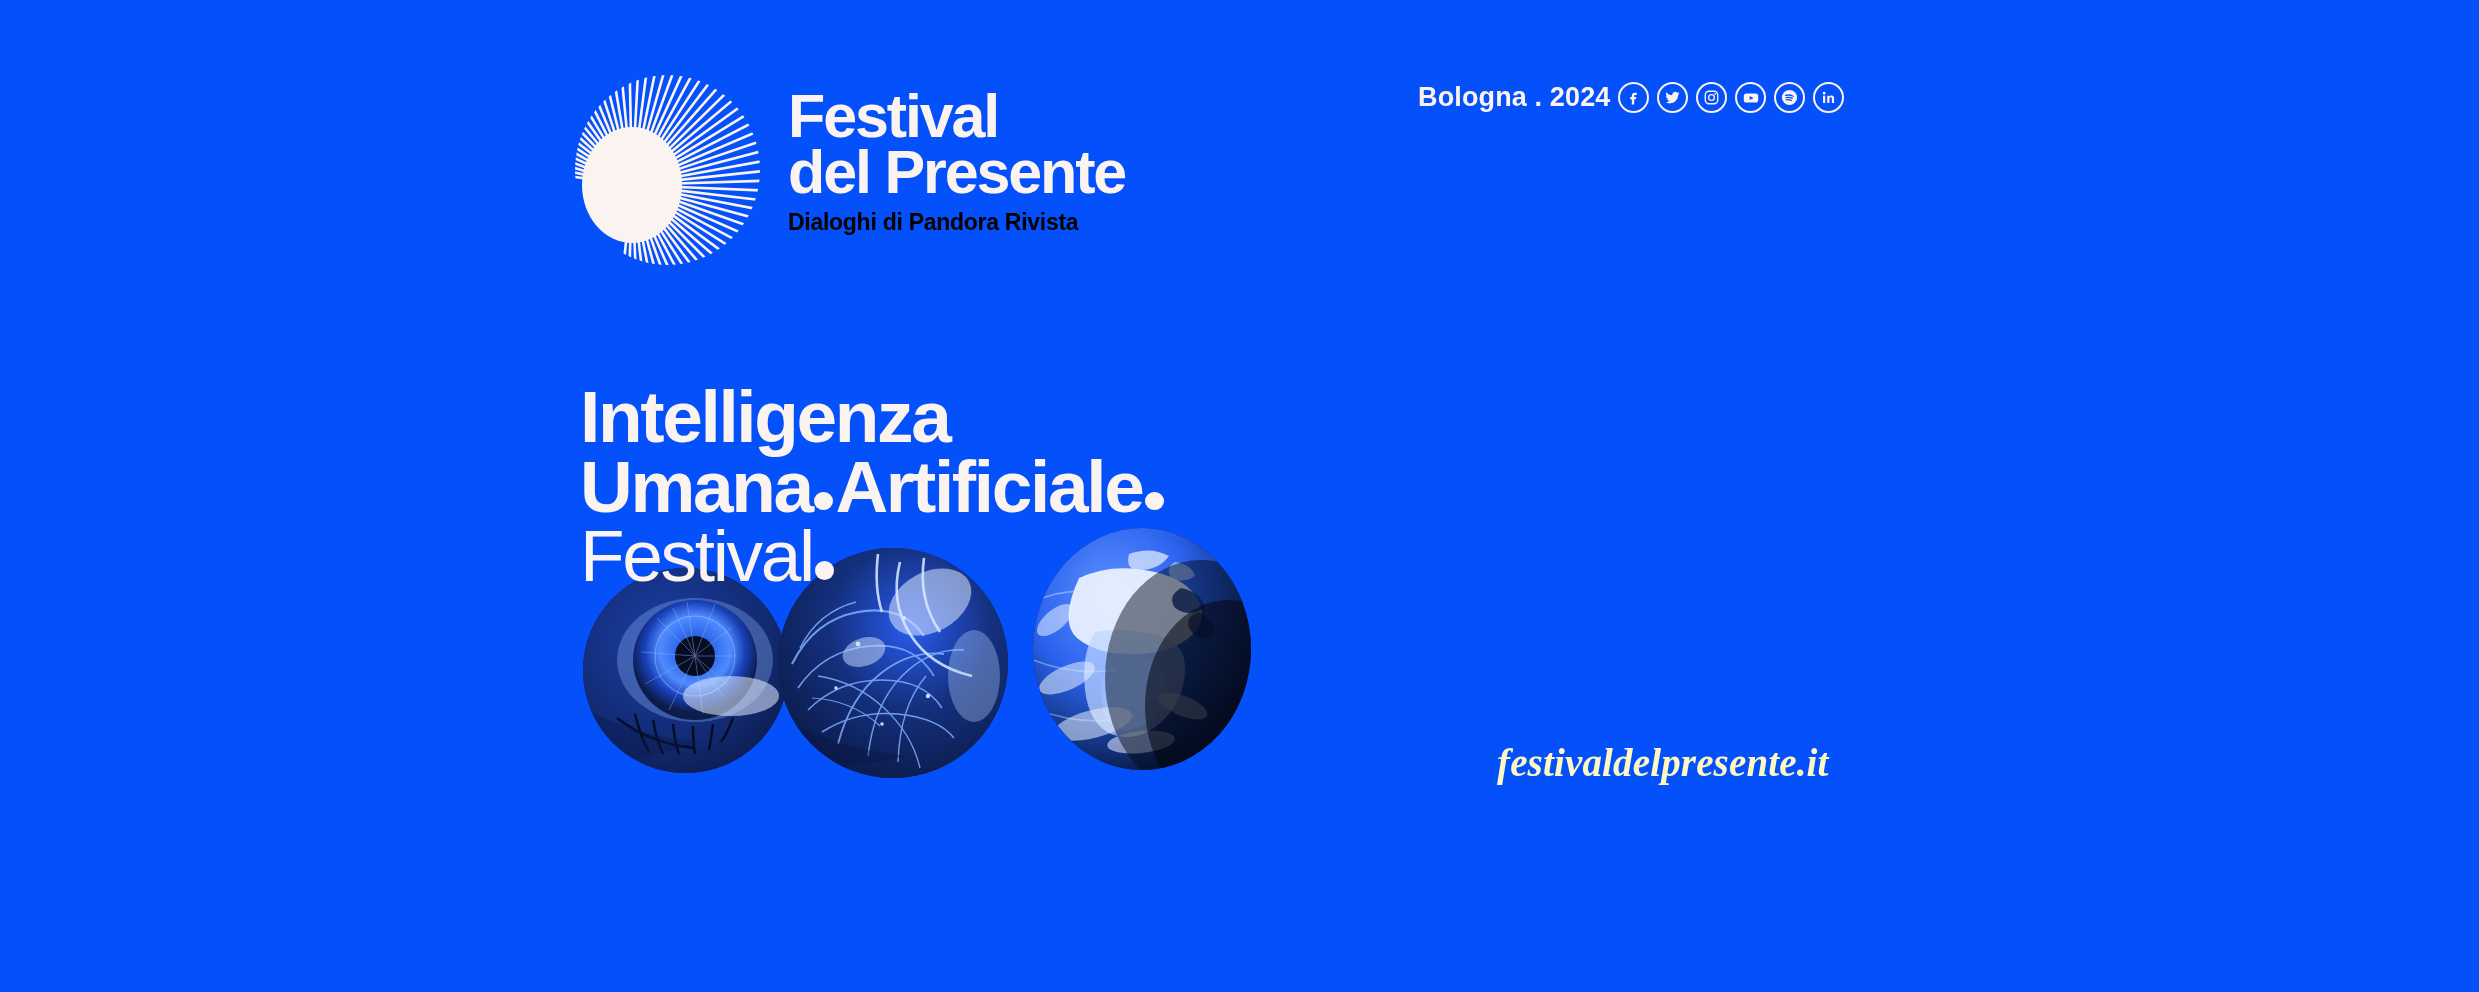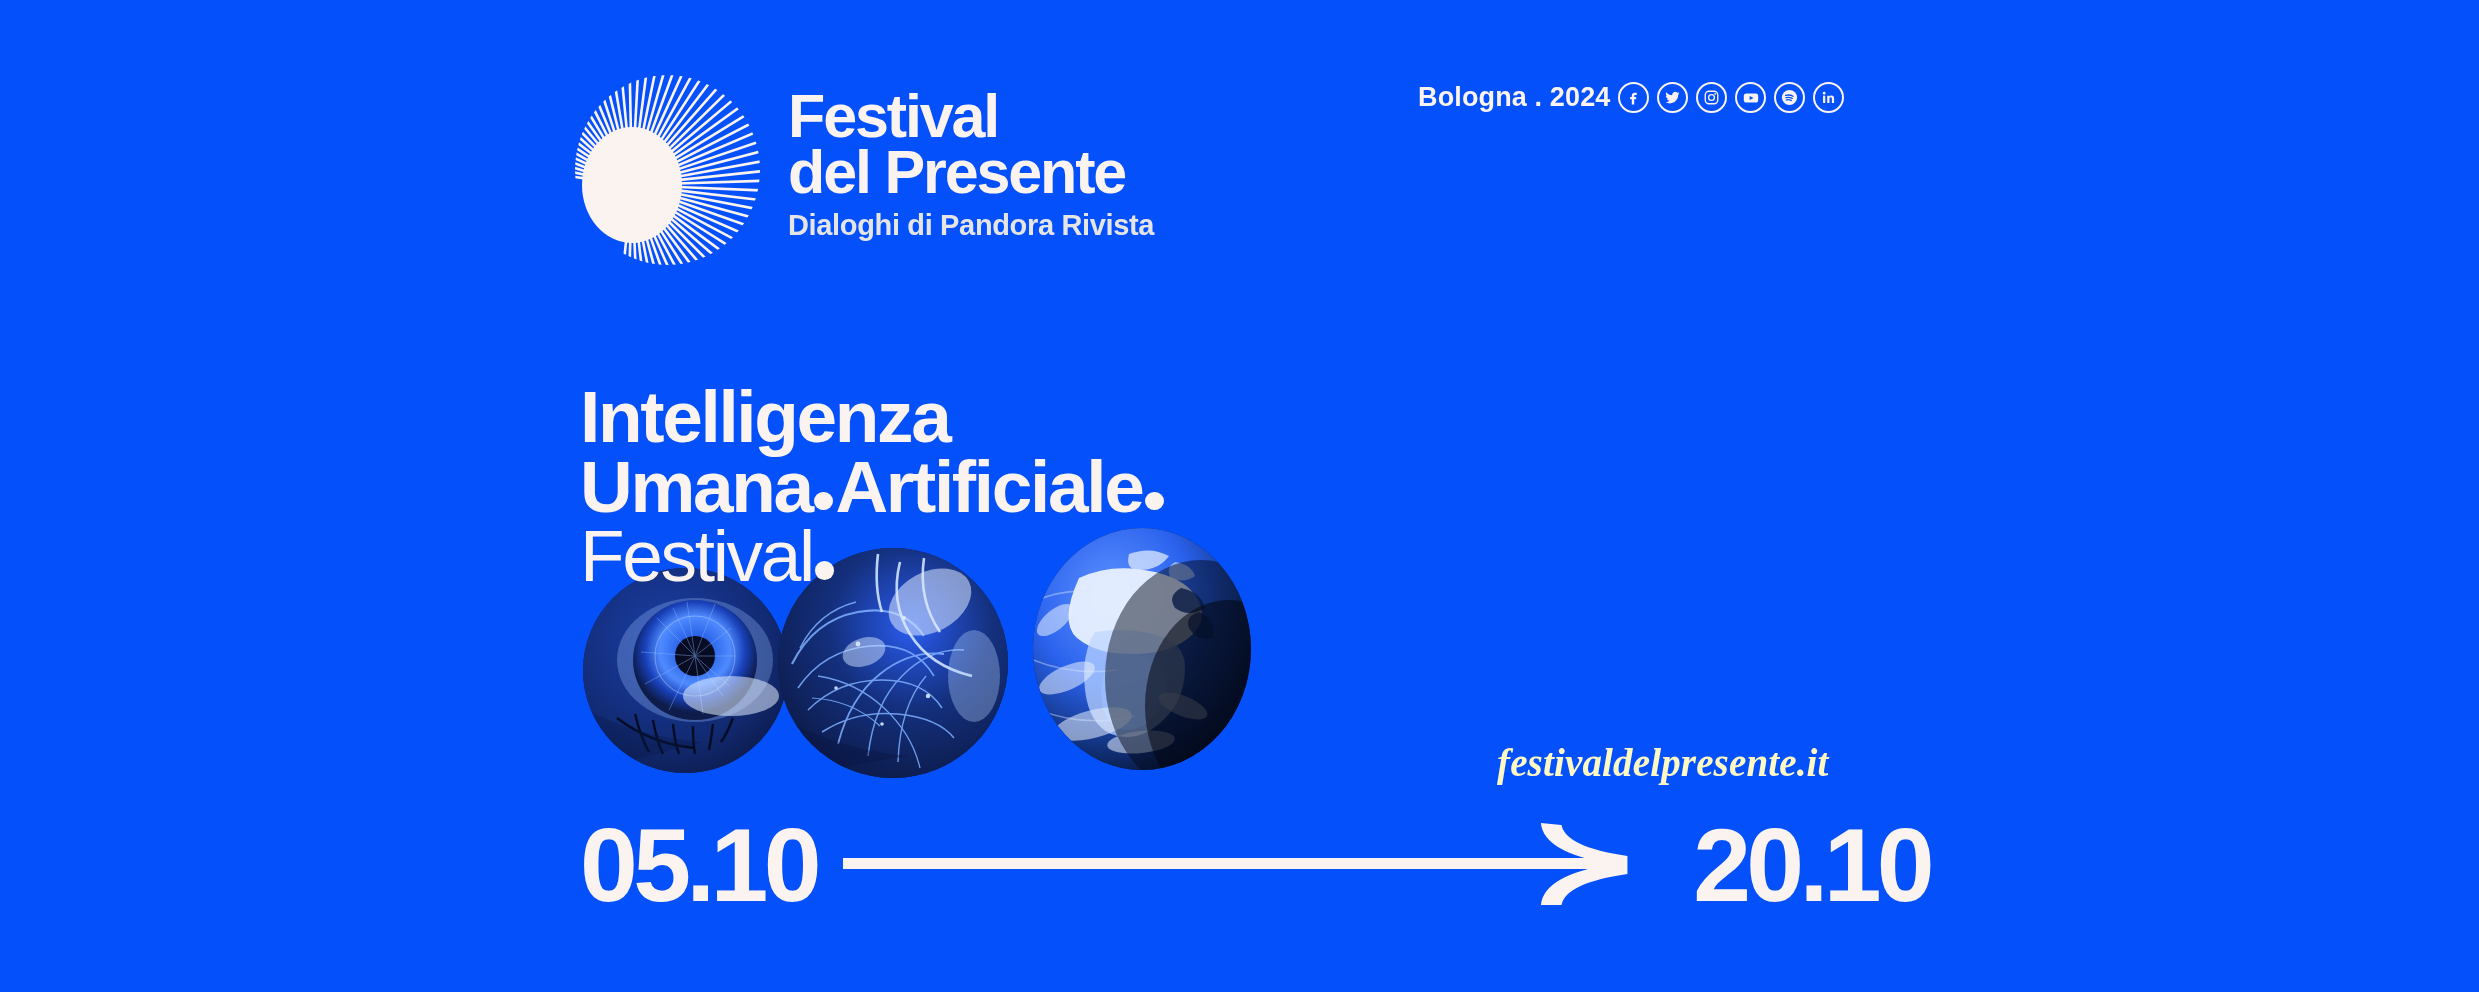--- a/index.html
+++ b/index.html
@@ -47,22 +47,22 @@
     color:#fbf3ef;
     font-weight:800;
     letter-spacing:-0.035em;
     line-height:0.92;
     white-space:nowrap;
   }
   #logo-line1 { font-size:61px; }
   #logo-line2 { font-size:61px; }
   #logo-tagline {
     margin-top:9px;
-    color:#e5e5e5;
-    font-size:29px;
+    color:#000000;
+    font-size:23px;
     font-weight:600;
     letter-spacing:-0.012em;
     white-space:nowrap;
   }
   #logo-tagline .strong { font-weight:800; }
 
   
   #meta-bar {
     position:absolute;
     left:1418px;
@@ -467,26 +467,16 @@
   </div>
 
   <div id="headline">
     <div class="hl-line" id="hl-1">Intelligenza</div>
     <div class="hl-line" id="hl-2"><span>Umana</span><span class="hl-dot"></span><span>Artificiale</span><span class="hl-dot"></span></div>
     <div class="hl-line" id="hl-3"><span>Festival</span><span class="hl-dot"></span></div>
   </div>
 
   <div id="site-url">festivaldelpresente.it</div>
 
-  <div id="date-bar">
-    <div class="date-text">05.10</div>
-    <div id="date-arrow">
-      <svg viewBox="0 0 600 96" preserveAspectRatio="none" xmlns="http://www.w3.org/2000/svg">
-        <rect x="0" y="41" width="570" height="11" fill="#fbf3ef"></rect>
-        <path d="M508 6 q2 30 52 41 q-50 11 -52 41 L523 88 q3 -22 48 -31 l0 -18 q-45 -9 -48 -31 Z" fill="#fbf3ef"></path>
-      </svg>
-    </div>
-    <div class="date-text">20.10</div>
-  </div>
 
   <div id="right-field"></div>
 
 </div>
 
 </body></html>

